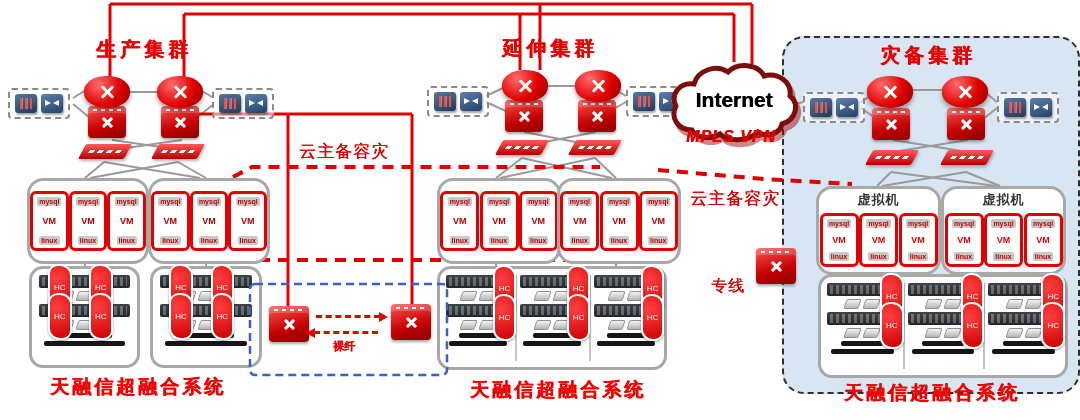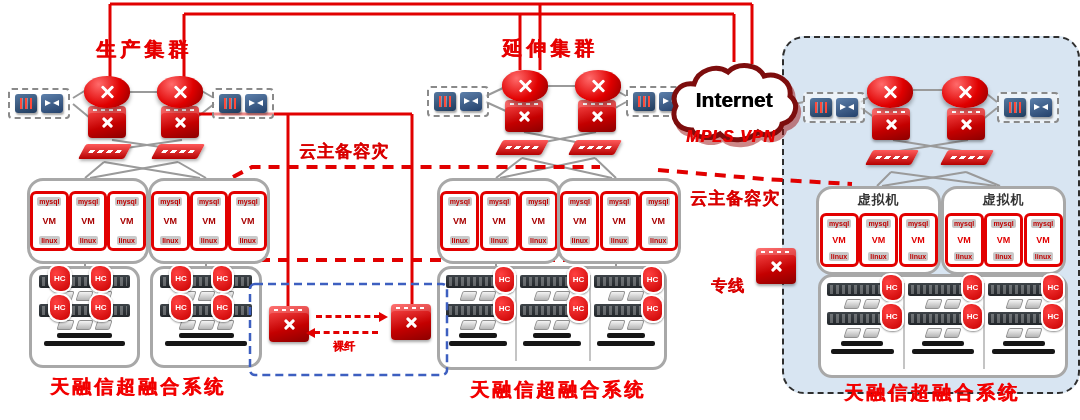--- a/index.html
+++ b/index.html
@@ -3,21 +3,21 @@
 <meta charset="utf-8">
 <style>
   html,body{margin:0;padding:0;background:#fff;}
   .canvas{position:relative;width:1080px;height:420px;background:#fff;overflow:hidden;
           font-family:"Liberation Sans",sans-serif;}
   .abs{position:absolute;}
 
   
   .cluster-title{color:#e60000;font-weight:bold;font-size:20px;letter-spacing:4px;
                  white-space:nowrap;text-shadow:0.8px 0 currentColor;z-index:5;}
-  .link-label{color:#d90000;font-weight:bold;font-size:17px;letter-spacing:1px;
+  .link-label{color:#d90000;font-weight:normal;font-size:17px;letter-spacing:1px;
               white-space:nowrap;text-shadow:0.6px 0 currentColor;z-index:6;text-align:center;}
   .small-label{color:#e60000;font-weight:bold;font-size:11px;white-space:nowrap;
                text-shadow:0.4px 0 currentColor;z-index:6;}
   .system-label{color:#f20000;font-weight:bold;font-size:19px;letter-spacing:3px;
                 white-space:nowrap;text-shadow:0.8px 0 currentColor;z-index:6;}
   .internet-label{color:#000000;font-weight:bold;font-size:21px;text-align:center;
                   z-index:6;text-shadow:0.5px 0 currentColor;}
   .mpls-label{color:#e60000;font-weight:bold;font-style:italic;font-size:16px;
               letter-spacing:1px;z-index:6;text-shadow:0.6px 0 currentColor;}
 
@@ -80,21 +80,21 @@
   .srv{width:100%;height:13px;background:linear-gradient(#3d4348,#22262a);border-radius:2px;
        position:relative;overflow:hidden;}
   .srv::after{content:"";position:absolute;inset:2px 3px;
        background:repeating-linear-gradient(90deg,rgba(255,255,255,.28) 0 3px,transparent 3px 6px);}
   .disks{display:flex;gap:4px;}
   .disk{width:13px;height:8px;background:linear-gradient(#f4f4f4,#b5b5b5);border:1px solid #8f8f8f;
         border-radius:2px;transform:skewX(-18deg);display:block;}
   .sbar{height:5px;background:#161616;border-radius:2px;display:block;}
   .sbar.w1{width:55%;} .sbar.w2{width:82%;}
   .hc{position:absolute;z-index:7;background:radial-gradient(circle at 30% 30%,#ff4040,#c90000);
-      color:#fff;font-size:8px;font-weight:bold;padding:8px 4px;border:2px solid #fff;
+      color:#fff;font-size:8px;font-weight:normal;padding:17px 4px;border:2px solid #fff;
       border-radius:10px 12px 10px 12px/9px 11px 9px 11px;line-height:9px;
       box-shadow:0 1px 2px rgba(0,0,0,.45);}
 
   
   .sync{position:absolute;border-top:3px dashed #e10000;width:64px;z-index:6;}
   .sync.right::after{content:"";position:absolute;right:-8px;top:-6.5px;
       border-left:9px solid #e10000;border-top:5px solid transparent;border-bottom:5px solid transparent;}
   .sync.left::after{content:"";position:absolute;left:-8px;top:-6.5px;
       border-right:9px solid #e10000;border-top:5px solid transparent;border-bottom:5px solid transparent;}
 
@@ -165,20 +165,21 @@
       <path d="M240 260 H600"></path>
       <path d="M658 170 L764 179 L852 184"></path>
     </g>
   </svg>
   <svg class="abs" style="left:0;top:0;z-index:6" width="1080" height="420">
     <rect x="250" y="284" width="197" height="91" rx="5" fill="none" stroke="#3d5fc0" stroke-width="2.5" stroke-dasharray="8 5"></rect>
   </svg>
 
   <div class="cluster-title abs" style="left:502px;top:35px">延伸集群</div>
   <div class="cluster-title abs" style="left:96px;top:36px">生产集群</div>
+  <div class="cluster-title abs" style="left:880px;top:42px">灾备集群</div>
 
   <div class="link-label abs" style="left:299px;top:140px">云主备容灾</div>
   <div class="link-label abs" style="left:690px;top:187px">云主备容灾</div>
   <div class="link-label abs" style="left:711px;top:276px;font-size:16px">专线</div>
   <div class="small-label abs" style="left:333px;top:339px">裸纤</div>
 
   <svg class="abs cloud-svg" style="left:664px;top:58px" width="140" height="92" viewBox="0 0 140 92">
     <path d="M28 72 C14 72 6 60 12 48 C6 36 16 24 30 26 C34 12 52 6 64 14 C74 4 94 6 100 18
              C114 14 128 24 126 38 C136 46 132 62 118 66 C116 76 102 80 94 74 C84 84 64 84 56 76
              C46 82 32 80 28 72 Z" fill="#ffffff" stroke="#7d0d0d" stroke-width="5"></path>

